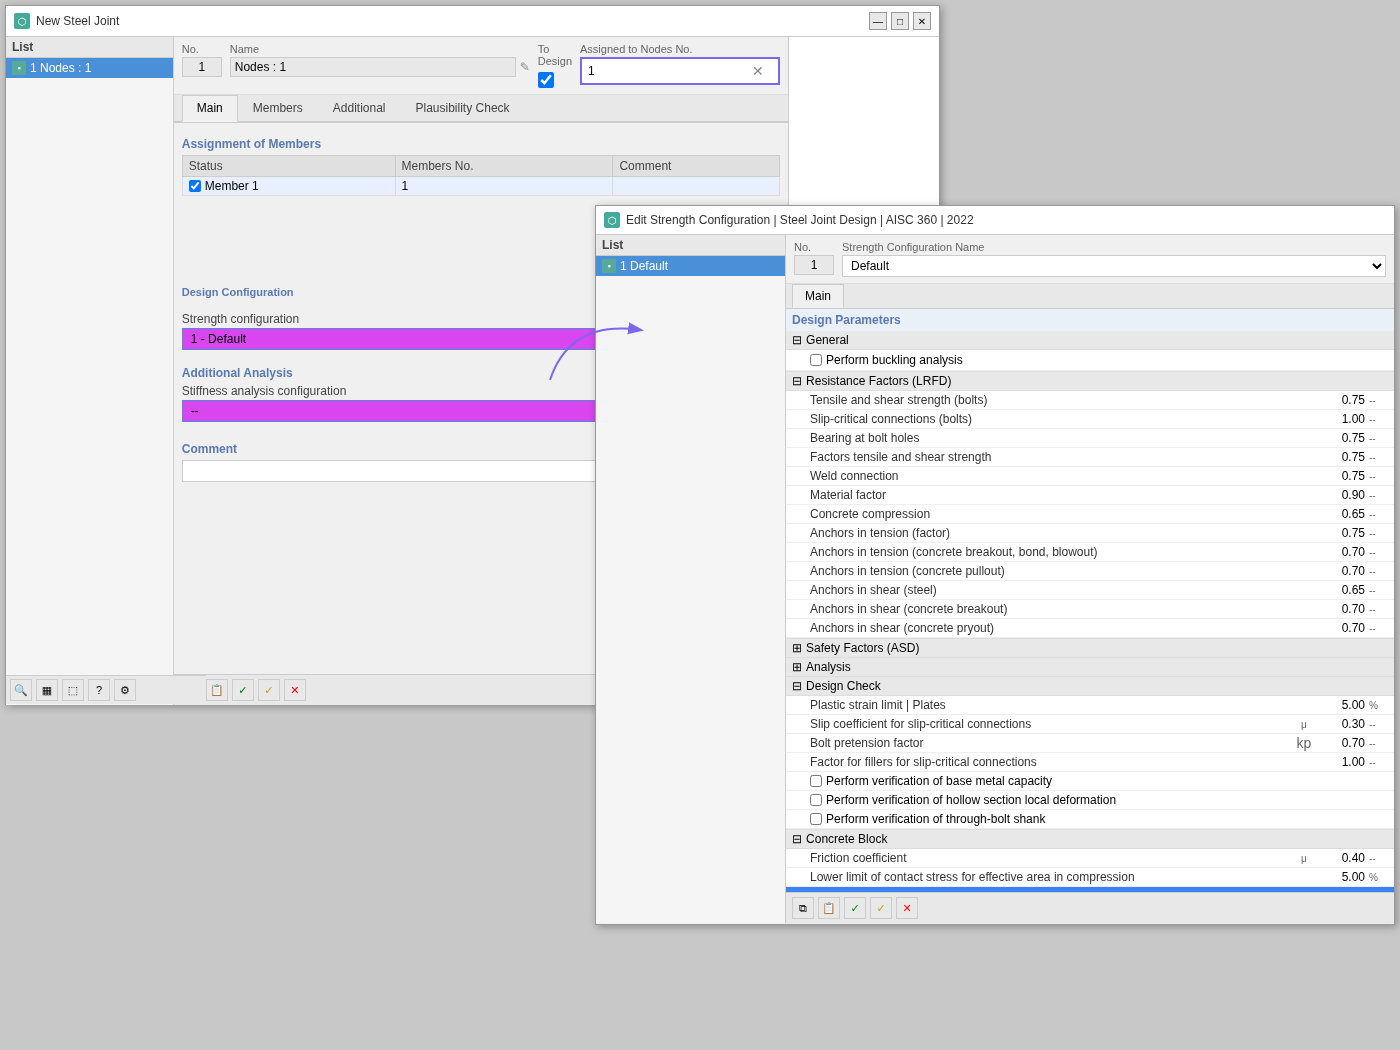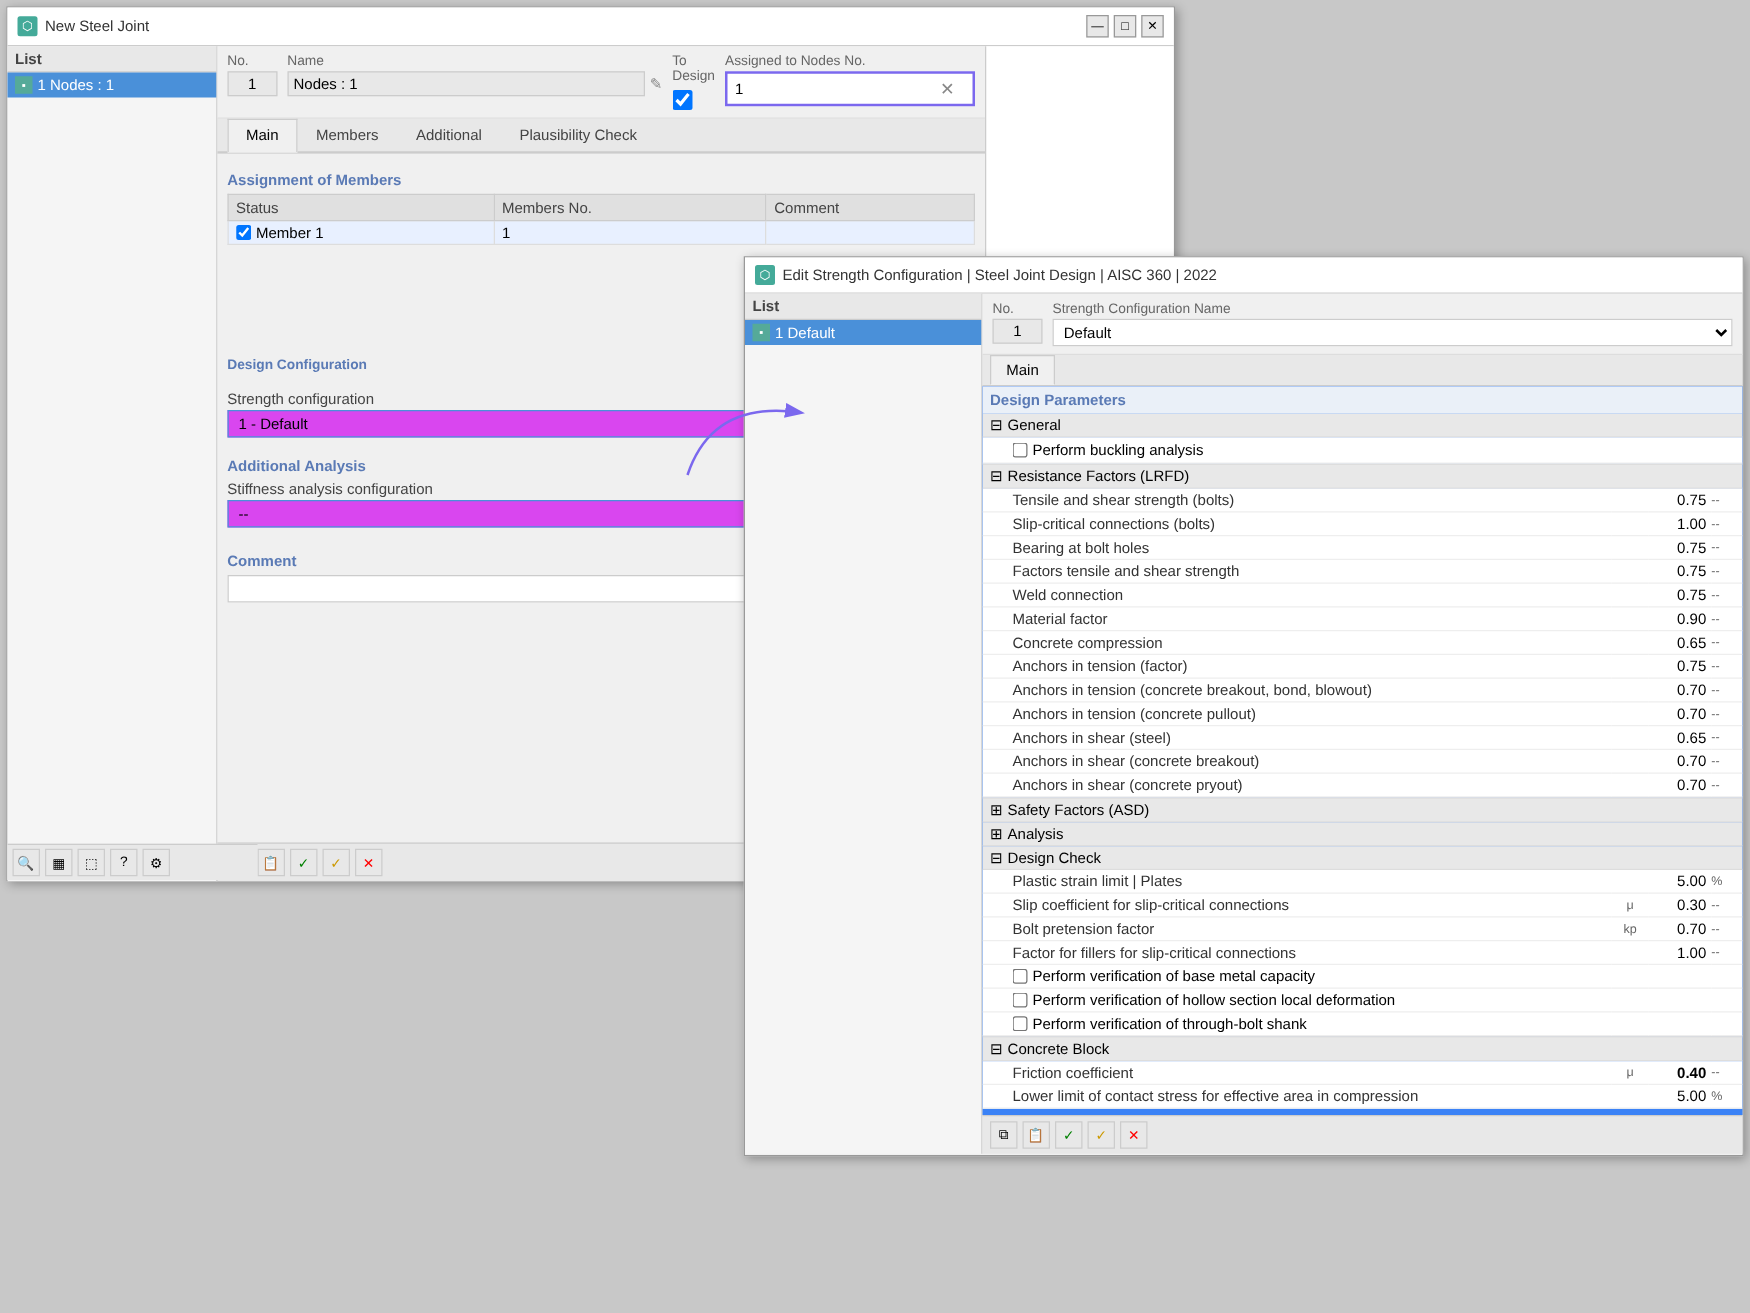--- a/index.html
+++ b/index.html
@@ -441,21 +441,21 @@
       <td style="width:25px; color:#666; font-size:10px;">%</td>
               </tr>
               <tr style="border-bottom: 1px solid rgb(238, 238, 238);">
                 <td style="padding:2px 6px 2px 24px; color:#333;">Slip coefficient for slip-critical connections</td>
       <td style="width:30px; text-align:center; color:#666; font-size:10px;">μ</td>
       <td style="width:50px; text-align:right; padding-right:4px;">0.30</td>
       <td style="width:25px; color:#666; font-size:10px;">--</td>
               </tr>
               <tr style="border-bottom: 1px solid rgb(238, 238, 238);">
                 <td style="padding:2px 6px 2px 24px; color:#333;">Bolt pretension factor</td>
-      <td style="width:30px; text-align:center; color:#666; font-size:10px;">kp</td>
+      <td style="width:30px; text-align:center; color:#666; font-size:14px;">kp</td>
       <td style="width:50px; text-align:right; padding-right:4px;">0.70</td>
       <td style="width:25px; color:#666; font-size:10px;">--</td>
               </tr>
               <tr style="border-bottom: 1px solid rgb(238, 238, 238);">
                 <td style="padding:2px 6px 2px 24px; color:#333;">Factor for fillers for slip-critical connections</td>
       <td style="width:30px; text-align:center; color:#666; font-size:10px;"></td>
       <td style="width:50px; text-align:right; padding-right:4px;">1.00</td>
       <td style="width:25px; color:#666; font-size:10px;">--</td>
               </tr>
               <tr style="border-bottom: 1px solid rgb(238, 238, 238);">
@@ -487,21 +487,21 @@
 
         <div style="background:#e8e8e8; padding:2px 6px; display:flex; align-items:center; gap:4px; cursor:pointer; border-bottom:1px solid #ddd; border-top:1px solid #ddd;">
           <span>⊟</span>
           <span>Concrete Block</span>
         </div>
         <table style="width:100%; border-collapse:collapse; background:white;">
           <tbody id="concrete-tbody">
               <tr style="border-bottom: 1px solid rgb(238, 238, 238);">
                 <td style="padding:2px 6px 2px 24px; color:#333;">Friction coefficient</td>
     <td style="width:30px; text-align:center; color:#666; font-size:10px;">μ</td>
-    <td style="width:50px; text-align:right; padding-right:4px;font-weight:bold;">0.40</td>
+    <td style="width:50px; text-align:right; padding-right:4px;">0.40</td>
     <td style="width:25px; color:#666; font-size:10px;">--</td>
               </tr>
               <tr style="border-bottom: 1px solid rgb(238, 238, 238);">
                 <td style="padding:2px 6px 2px 24px; color:#333;">Lower limit of contact stress for effective area in compression</td>
     <td style="width:30px; text-align:center; color:#666; font-size:10px;"></td>
     <td style="width:50px; text-align:right; padding-right:4px;">5.00</td>
     <td style="width:25px; color:#666; font-size:10px;">%</td>
               </tr>
             </tbody>
         </table>

